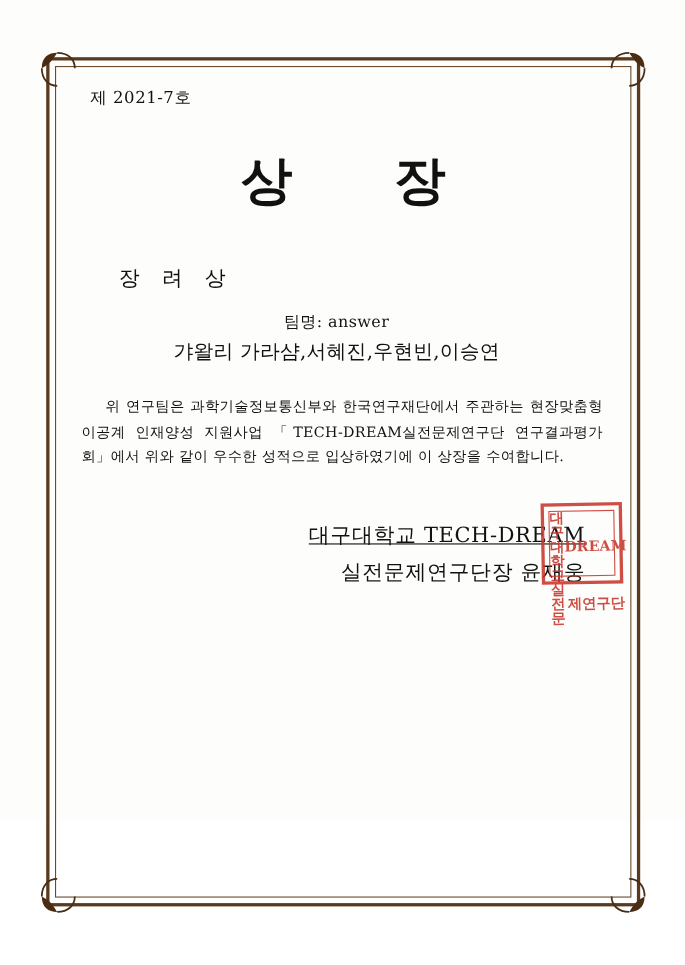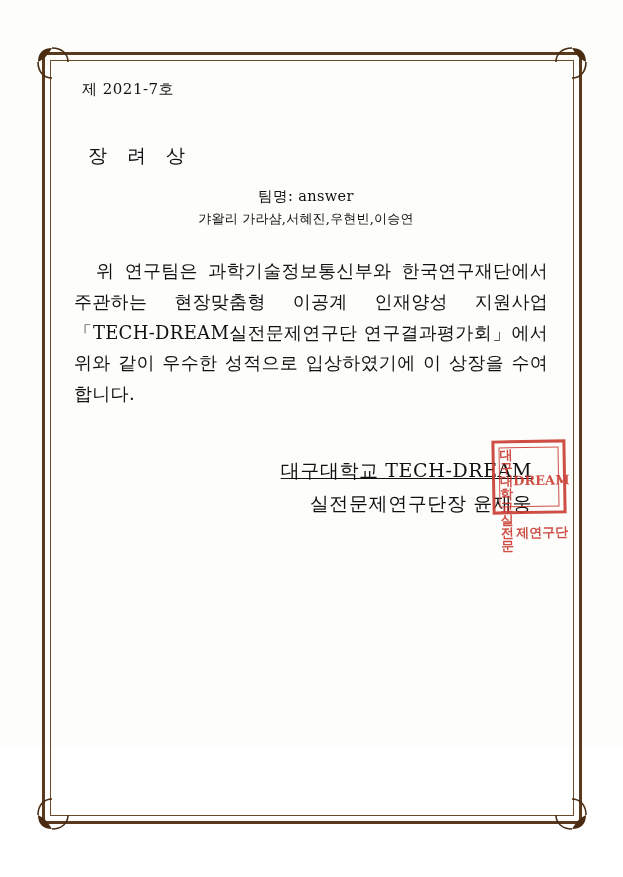--- a/index.html
+++ b/index.html
@@ -78,44 +78,44 @@
     font-size: 47px;
     font-weight: bold;
     letter-spacing: 38px;
     text-indent: 38px;
     margin-top: 34px;
     font-family: "DejaVu Serif", "Liberation Serif", serif;
   }
 
   .award-name {
     margin-top: 44px;
-    margin-left: 16px;
+    margin-left: 36px;
     font-size: 19px;
     letter-spacing: 7px;
   }
 
   .meta-block {
     margin-top: 16px;
     text-align: center;
     padding-right: 12px;
     line-height: 1.55;
   }
   .meta-line {
     font-size: 14.5px;
     letter-spacing: 0.4px;
   }
   .meta-line.members {
-    font-size: 13px;
+    font-size: 18px;
     letter-spacing: 0.2px;
     margin-top: 2px;
   }
 
   .body-text {
     margin-top: 26px;
-    font-size: 18px;
+    font-size: 13px;
     line-height: 1.72;
     text-align: justify;
     text-justify: inter-character;
     letter-spacing: 0.3px;
     padding: 0 4px 0 2px;
   }
   .body-text .indent { display: inline-block; width: 22px; }
 
   .date-line {
     margin-top: 30px;
@@ -207,20 +207,21 @@
       <path d="M2 16 C2 6 8 2 16 2 C12 8 10 12 2 16 Z" fill="currentColor" stroke="none"></path>
       <path d="M16 2 C26 2 32 8 32 16" stroke-width="1.6"></path>
       <path d="M2 16 C2 26 8 32 16 32" stroke-width="1.6"></path>
     </svg>
   </div>
 
   <div class="content">
 
     <div class="doc-number">제 2021-7호</div>
 
+    <div class="main-title">상     장</div>
 
     <div class="award-name">장 려 상</div>
 
     <div class="meta-block">
       <div class="meta-line">팀명: answer</div>
       <div class="meta-line members">갸왈리 가라샴,서혜진,우현빈,이승연</div>
     </div>
 
     <div class="body-text"><span class="indent"></span><span>위 연구팀은 과학기술정보통신부와 한국연구재단에서 주관하는 현장맞춤형 이공계 인재양성 지원사업 「TECH-DREAM실전문제연구단 연구결과평가회」에서 위와 같이 우수한 성적으로 입상하였기에 이 상장을 수여합니다.</span></div>
 

